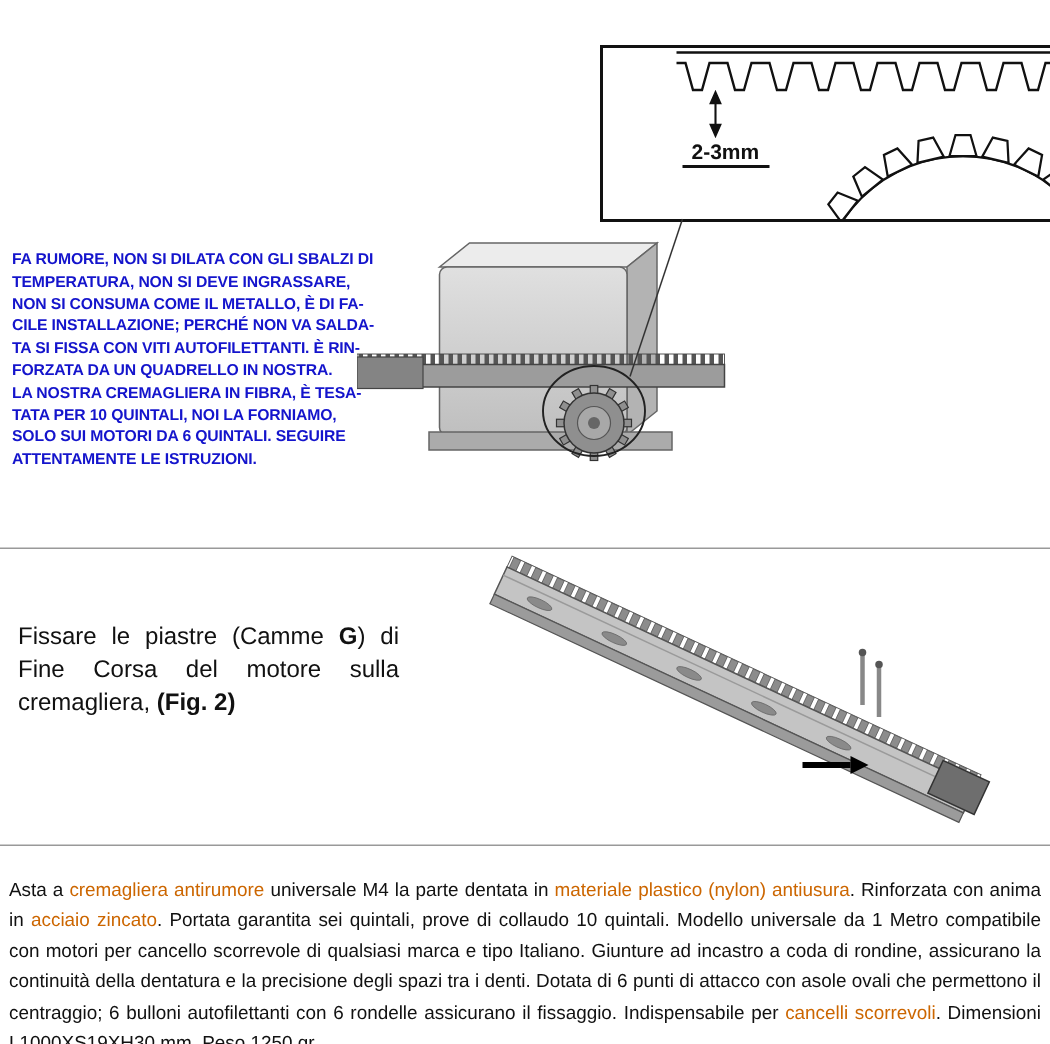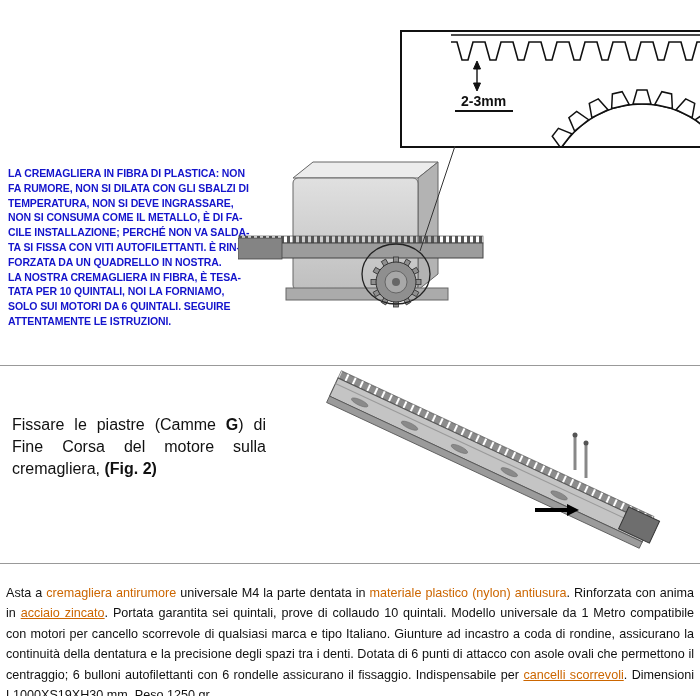--- a/index.html
+++ b/index.html
@@ -31,21 +31,21 @@
     position:absolute;left:12px;top:398px;width:254px;
     font-size:16px;line-height:22px;text-align:justify;color:var(--c-text,#111);
   }
   .bold{font-weight:bold;}
   .rack-wrap{position:absolute;left:283px;top:370px;width:412px;height:190px;}
   .description{
     position:absolute;left:6px;top:570px;width:688px;
     font-size:12.6px;line-height:20.5px;text-align:justify;color:var(--c-text,#111);
   }
   .link{color:var(--c-link,#cc6600);cursor:pointer;}
-  .link.u{text-decoration:underline;}
+  .link.u{}
 </style>
 </head>
 <body>
 
 <div id="canvas">
 
 
   <div class="detail-box">
     <svg width="289" height="114" viewBox="0 0 289 114">
       <defs>
@@ -75,21 +75,20 @@
         <use href="#f1tooth" transform="translate(195,168) rotate(13)"></use>
         <use href="#f1tooth" transform="translate(195,168) rotate(26)"></use>
         <use href="#f1tooth" transform="translate(195,168) rotate(39)"></use>
         <use href="#f1tooth" transform="translate(195,168) rotate(52)"></use>
         <use href="#f1tooth" transform="translate(195,168) rotate(65)"></use>
       </g>
     </svg>
   </div>
 
   <div class="blue-block">
-    <div>LA CREMAGLIERA IN FIBRA DI PLASTICA: NON</div>
     <div>FA RUMORE, NON SI DILATA CON GLI SBALZI DI</div>
     <div>TEMPERATURA, NON SI DEVE INGRASSARE,</div>
     <div>NON SI CONSUMA COME IL METALLO, È DI FA-</div>
     <div>CILE INSTALLAZIONE; PERCHÉ NON VA SALDA-</div>
     <div>TA SI FISSA CON VITI AUTOFILETTANTI. È RIN-</div>
     <div>FORZATA DA UN QUADRELLO IN NOSTRA.</div>
     <div>LA NOSTRA CREMAGLIERA IN FIBRA, È TESA-</div>
     <div>TATA PER 10 QUINTALI, NOI LA FORNIAMO,</div>
     <div>SOLO SUI MOTORI DA 6 QUINTALI. SEGUIRE</div>
     <div>ATTENTAMENTE LE ISTRUZIONI.</div>

